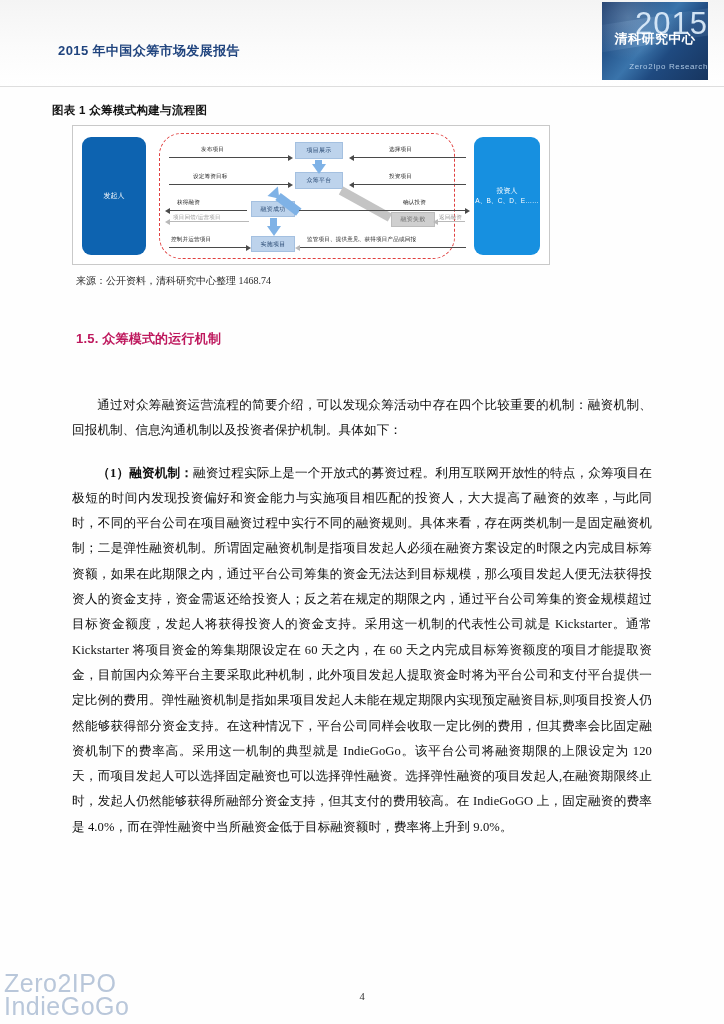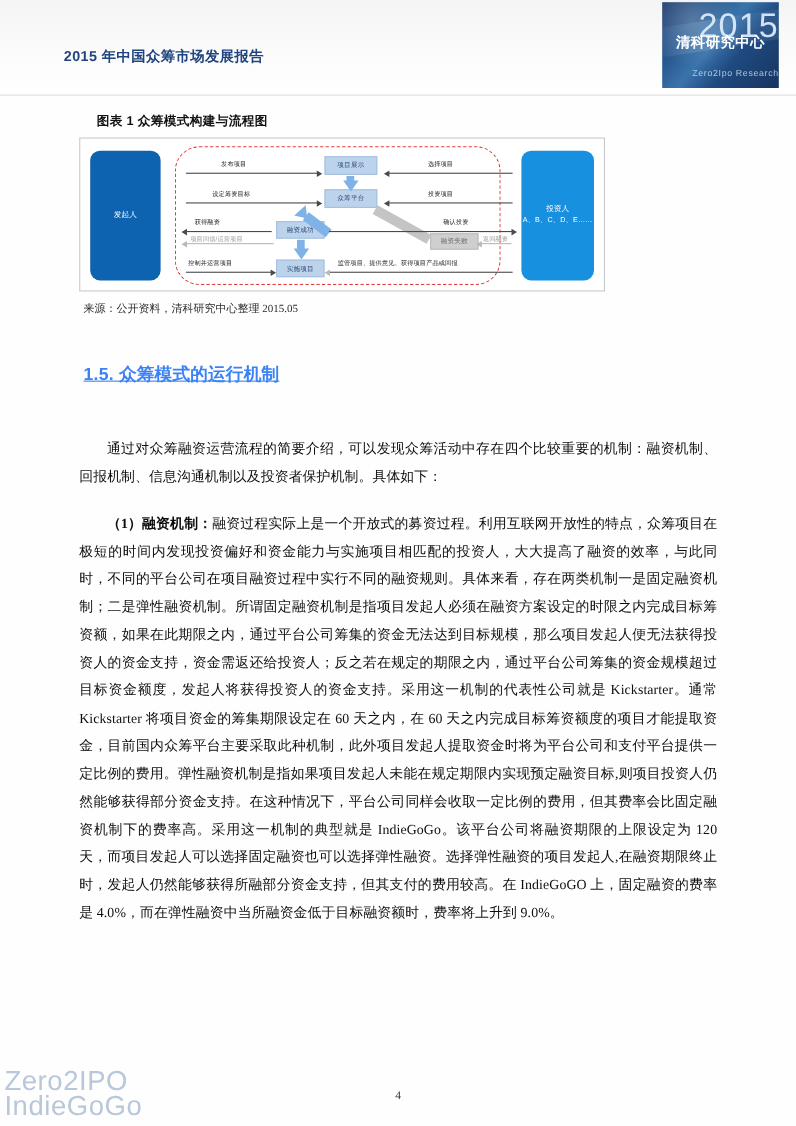--- a/index.html
+++ b/index.html
@@ -95,21 +95,21 @@
     text-align: right;
     font-family: "Liberation Sans", sans-serif;
     font-size: 8px;
     letter-spacing: 0.6px;
     color: rgba(195,220,245,0.85);
     z-index: 2;
   }
 
   
   .figure-caption {
-    margin: 16px 0 7px 88px;
+    margin: 16px 0 7px 52px;
     font-family: "Liberation Sans", sans-serif;
     font-size: 11.5px;
     font-weight: bold;
     color: #121212;
     letter-spacing: 0.3px;
   }
   .figure-frame {
     position: relative;
     margin-left: 72px;
     width: 478px;
@@ -229,25 +229,24 @@
     margin: 9px 0 0 76px;
     font-family: "Liberation Serif", serif;
     font-size: 10px;
     color: #2b2b2b;
   }
 
   
   .section-heading {
     margin: 42px 0 0 76px;
     font-family: "Liberation Sans", sans-serif;
-    font-size: 16px;
+    font-size: 13px;
     font-weight: bold;
-    color: #3b82f6;
+    color: #be185d;
     letter-spacing: 0.2px;
-    text-decoration: underline;
   }
   .body-wrap {
     margin: 45px 72px 0 72px;
     width: 580px;
   }
   p.para {
     margin: 0 0 17px 0;
     font-family: "Liberation Serif", "DejaVu Serif", serif;
     font-size: 12.6px;
     line-height: 25.3px;
@@ -360,21 +359,21 @@
     <div class="alabel gray" style="left:366px; top:88px;">返回融资</div>
     <div class="arrow left gray" style="left:364px; top:95px; width:28px;"></div>
 
     <div class="arrow right" style="left:96px; top:121px; width:78px;"></div>
     <div class="alabel" style="left:98px; top:110px;">控制并运营项目</div>
 
     <div class="arrow left gray" style="left:226px; top:121px; width:167px; background:#4a4a4a;"></div>
     <div class="alabel" style="left:234px; top:110px;">监管项目、提供意见、获得项目产品或回报</div>
   </div>
 
-  <div class="figure-source">来源：公开资料，清科研究中心整理 2015.05</div>
+  <div class="figure-source">来源：公开资料，清科研究中心整理 1468.74</div>
 
   <div class="section-heading">1.5. 众筹模式的运行机制</div>
 
   <div class="body-wrap">
     <p class="para">通过对众筹融资运营流程的简要介绍，可以发现众筹活动中存在四个比较重要的机制：融资机制、回报机制、信息沟通机制以及投资者保护机制。具体如下：</p>
 
     <p class="para">
       <b>（1）融资机制：</b><span>融资过程实际上是一个开放式的募资过程。利用互联网开放性的特点，众筹项目在极短的时间内发现投资偏好和资金能力与实施项目相匹配的投资人，大大提高了融资的效率，与此同时，不同的平台公司在项目融资过程中实行不同的融资规则。具体来看，存在两类机制一是固定融资机制；二是弹性融资机制。所谓固定融资机制是指项目发起人必须在融资方案设定的时限之内完成目标筹资额，如果在此期限之内，通过平台公司筹集的资金无法达到目标规模，那么项目发起人便无法获得投资人的资金支持，资金需返还给投资人；反之若在规定的期限之内，通过平台公司筹集的资金规模超过目标资金额度，发起人将获得投资人的资金支持。采用这一机制的代表性公司就是 Kickstarter。通常 Kickstarter 将项目资金的筹集期限设定在 60 天之内，在 60 天之内完成目标筹资额度的项目才能提取资金，目前国内众筹平台主要采取此种机制，此外项目发起人提取资金时将为平台公司和支付平台提供一定比例的费用。弹性融资机制是指如果项目发起人未能在规定期限内实现预定融资目标,则项目投资人仍然能够获得部分资金支持。在这种情况下，平台公司同样会收取一定比例的费用，但其费率会比固定融资机制下的费率高。采用这一机制的典型就是 IndieGoGo。该平台公司将融资期限的上限设定为 120 天，而项目发起人可以选择固定融资也可以选择弹性融资。选择弹性融资的项目发起人,在融资期限终止时，发起人仍然能够获得所融部分资金支持，但其支付的费用较高。在 IndieGoGO 上，固定融资的费率是 4.0%，而在弹性融资中当所融资金低于目标融资额时，费率将上升到 9.0%。</span>
     </p>
 

